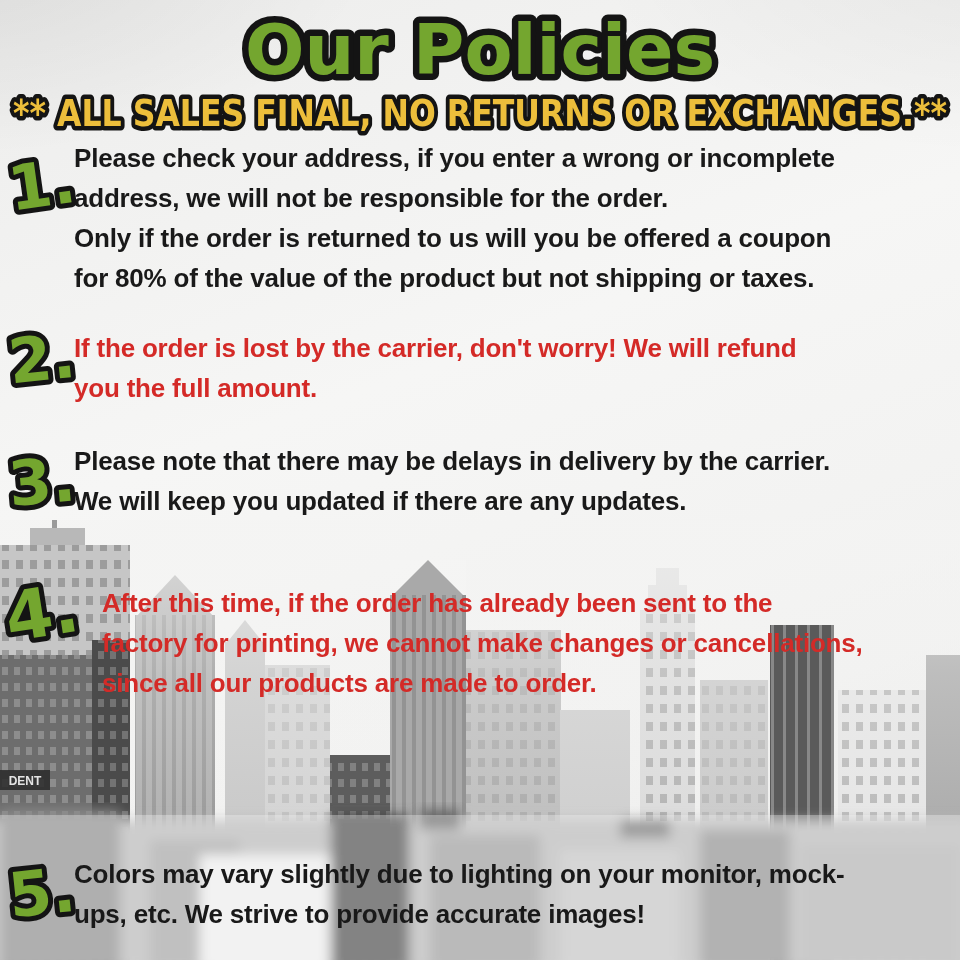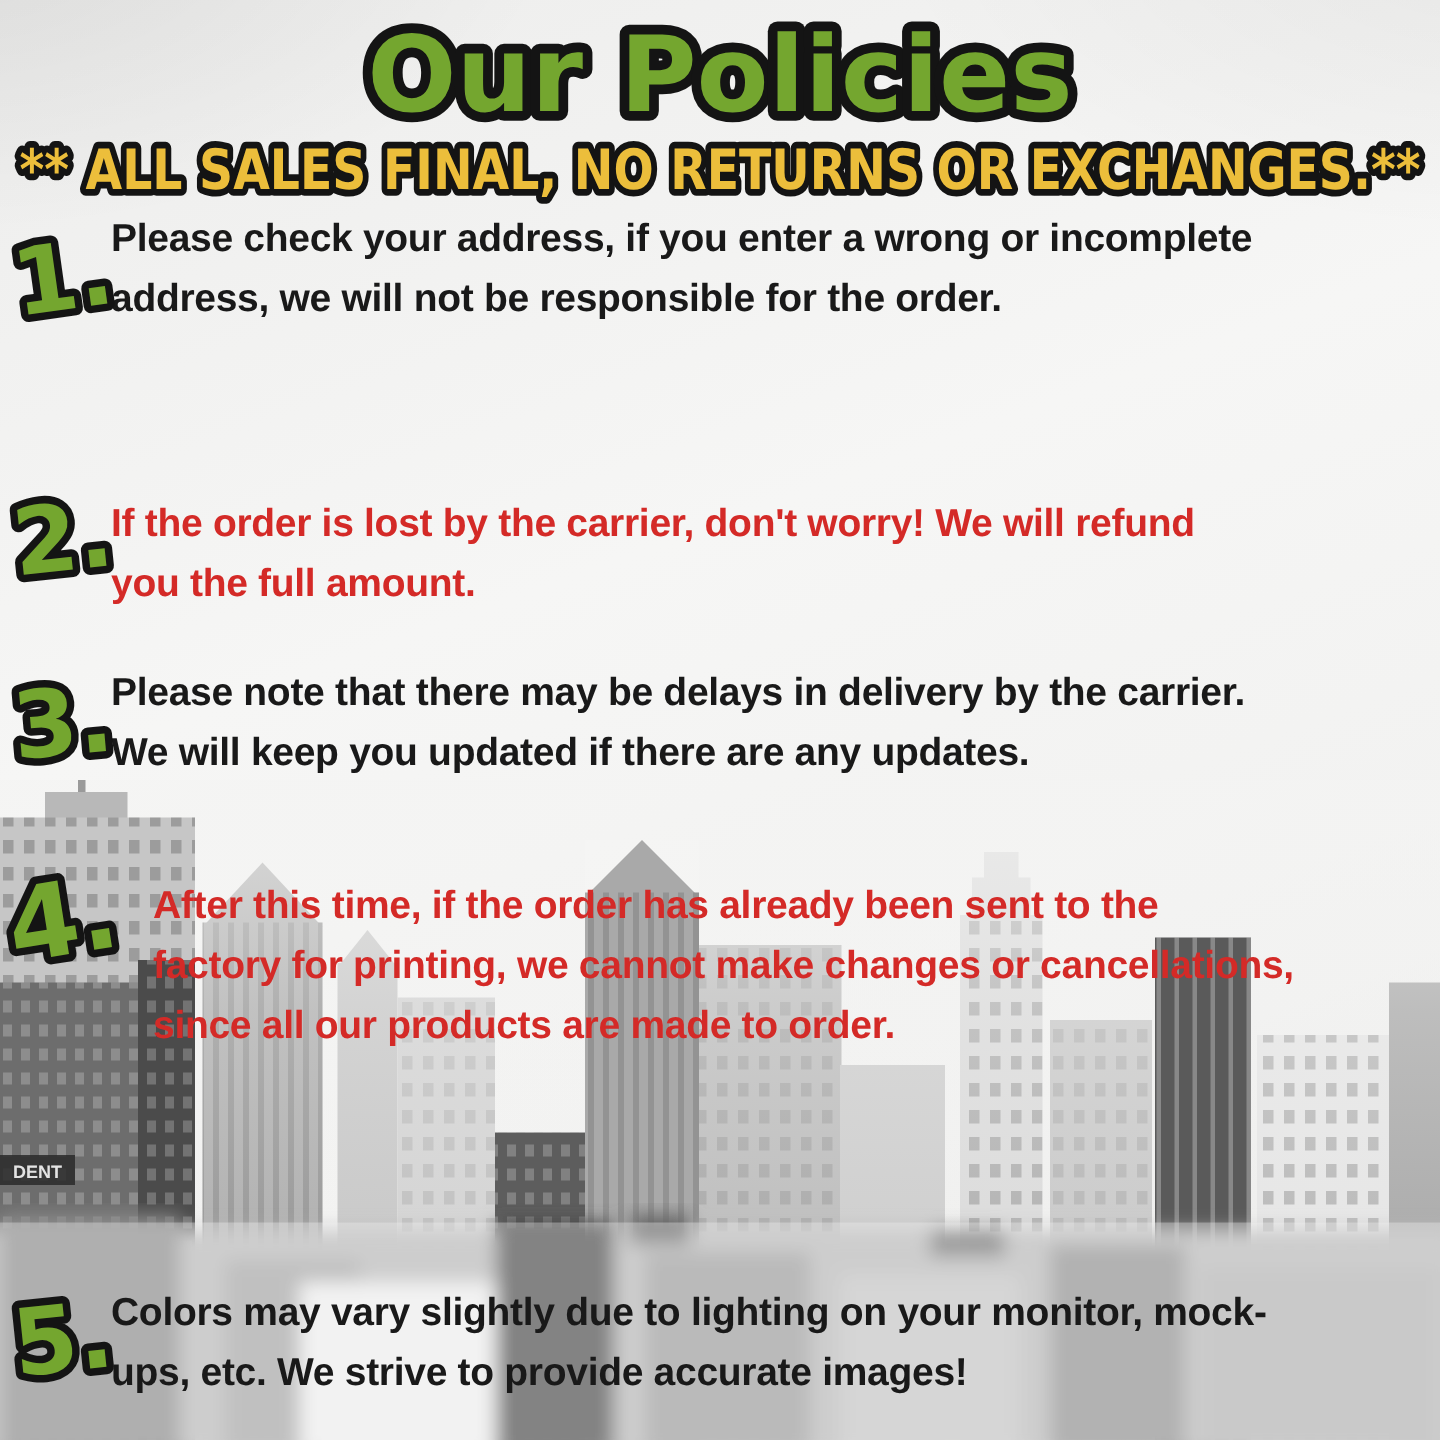--- a/index.html
+++ b/index.html
@@ -137,20 +137,22 @@
   </svg>
 
   <div class="policy black" style="top:138px;">
     <div class="num" style="top:2px; transform:rotate(-8deg);">
       <svg viewBox="0 0 104 92" width="104" height="92">
         <text x="50" y="66" class="numtext">1.</text>
       </svg>
     </div>
     <p>Please check your address, if you enter a wrong or incomplete
 address, we will not be responsible for the order.</p>
+    <p>Only if the order is returned to us will you be offered a coupon
+for 80% of the value of the product but not shipping or taxes.</p>
   </div>
 
   <div class="policy red" style="top:328px;">
     <div class="num" style="top:-14px; transform:rotate(-6deg);">
       <svg viewBox="0 0 104 92" width="104" height="92">
         <text x="50" y="66" class="numtext">2.</text>
       </svg>
     </div>
     <p>If the order is lost by the carrier, don't worry! We will refund
 you the full amount.</p>

